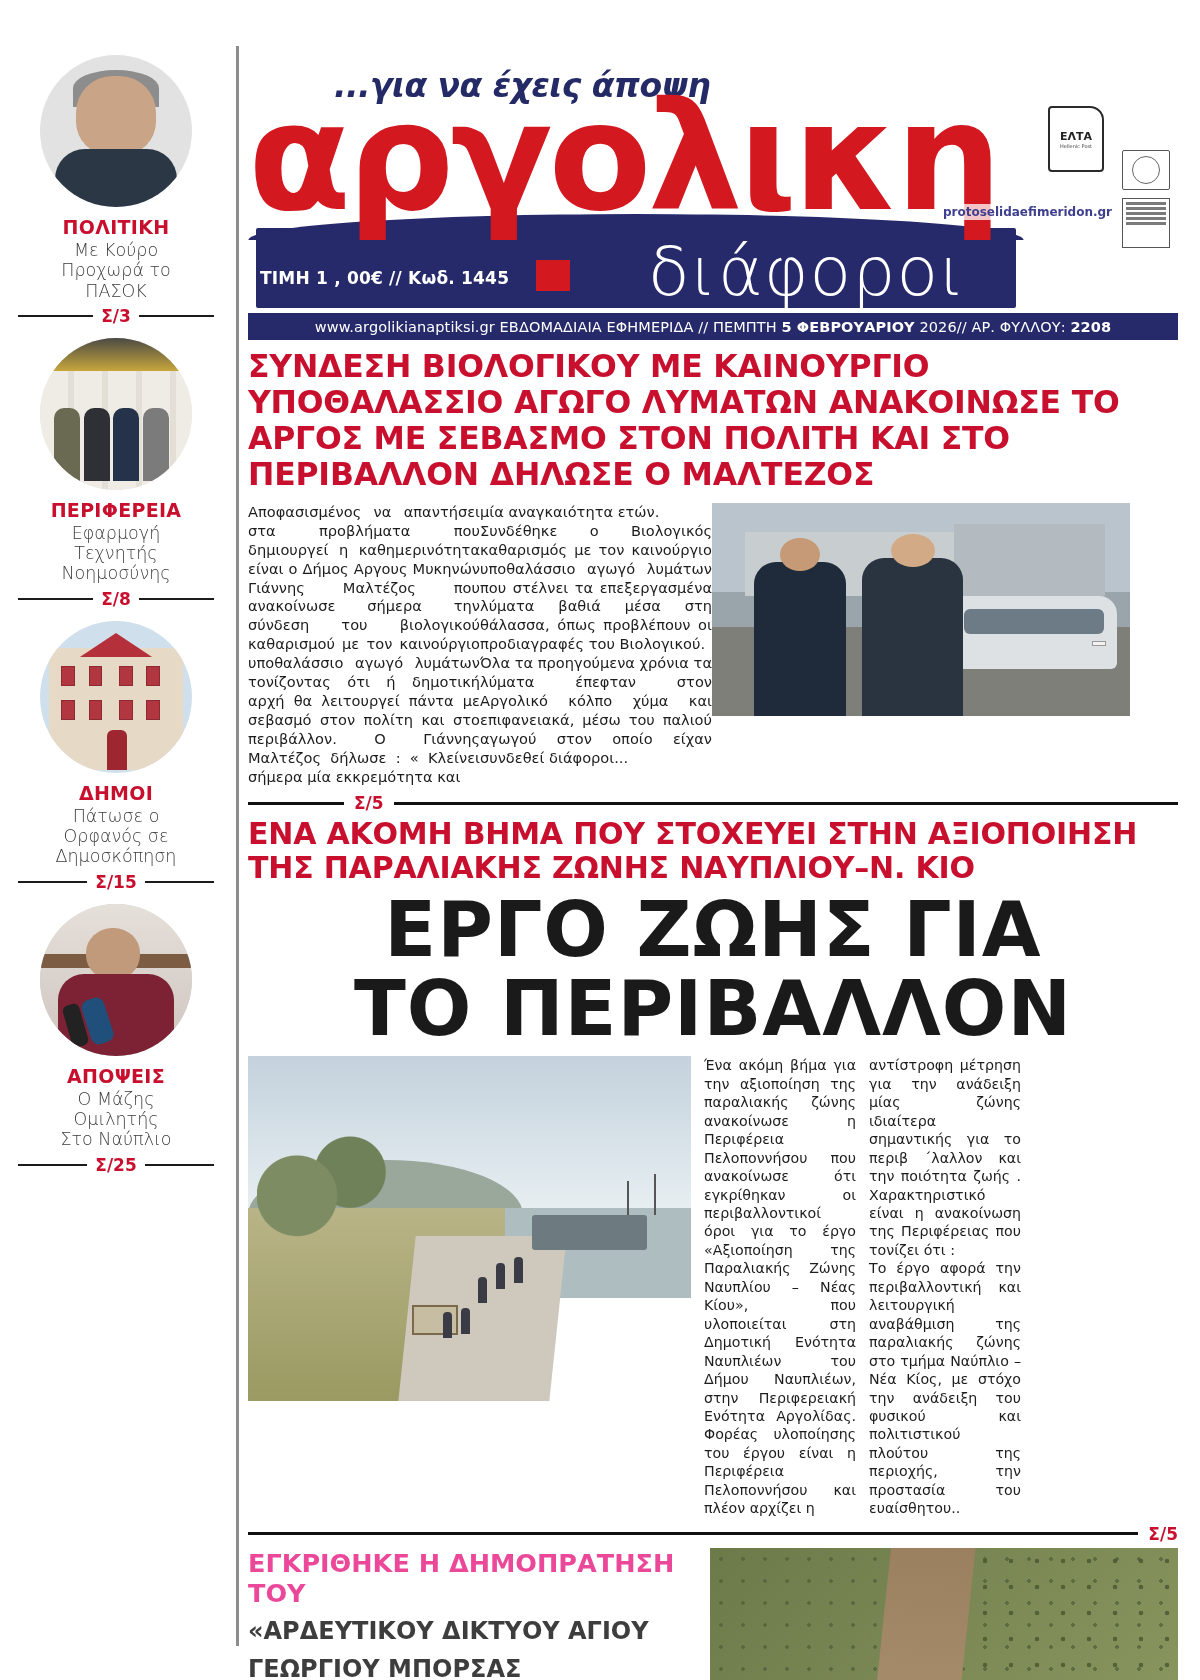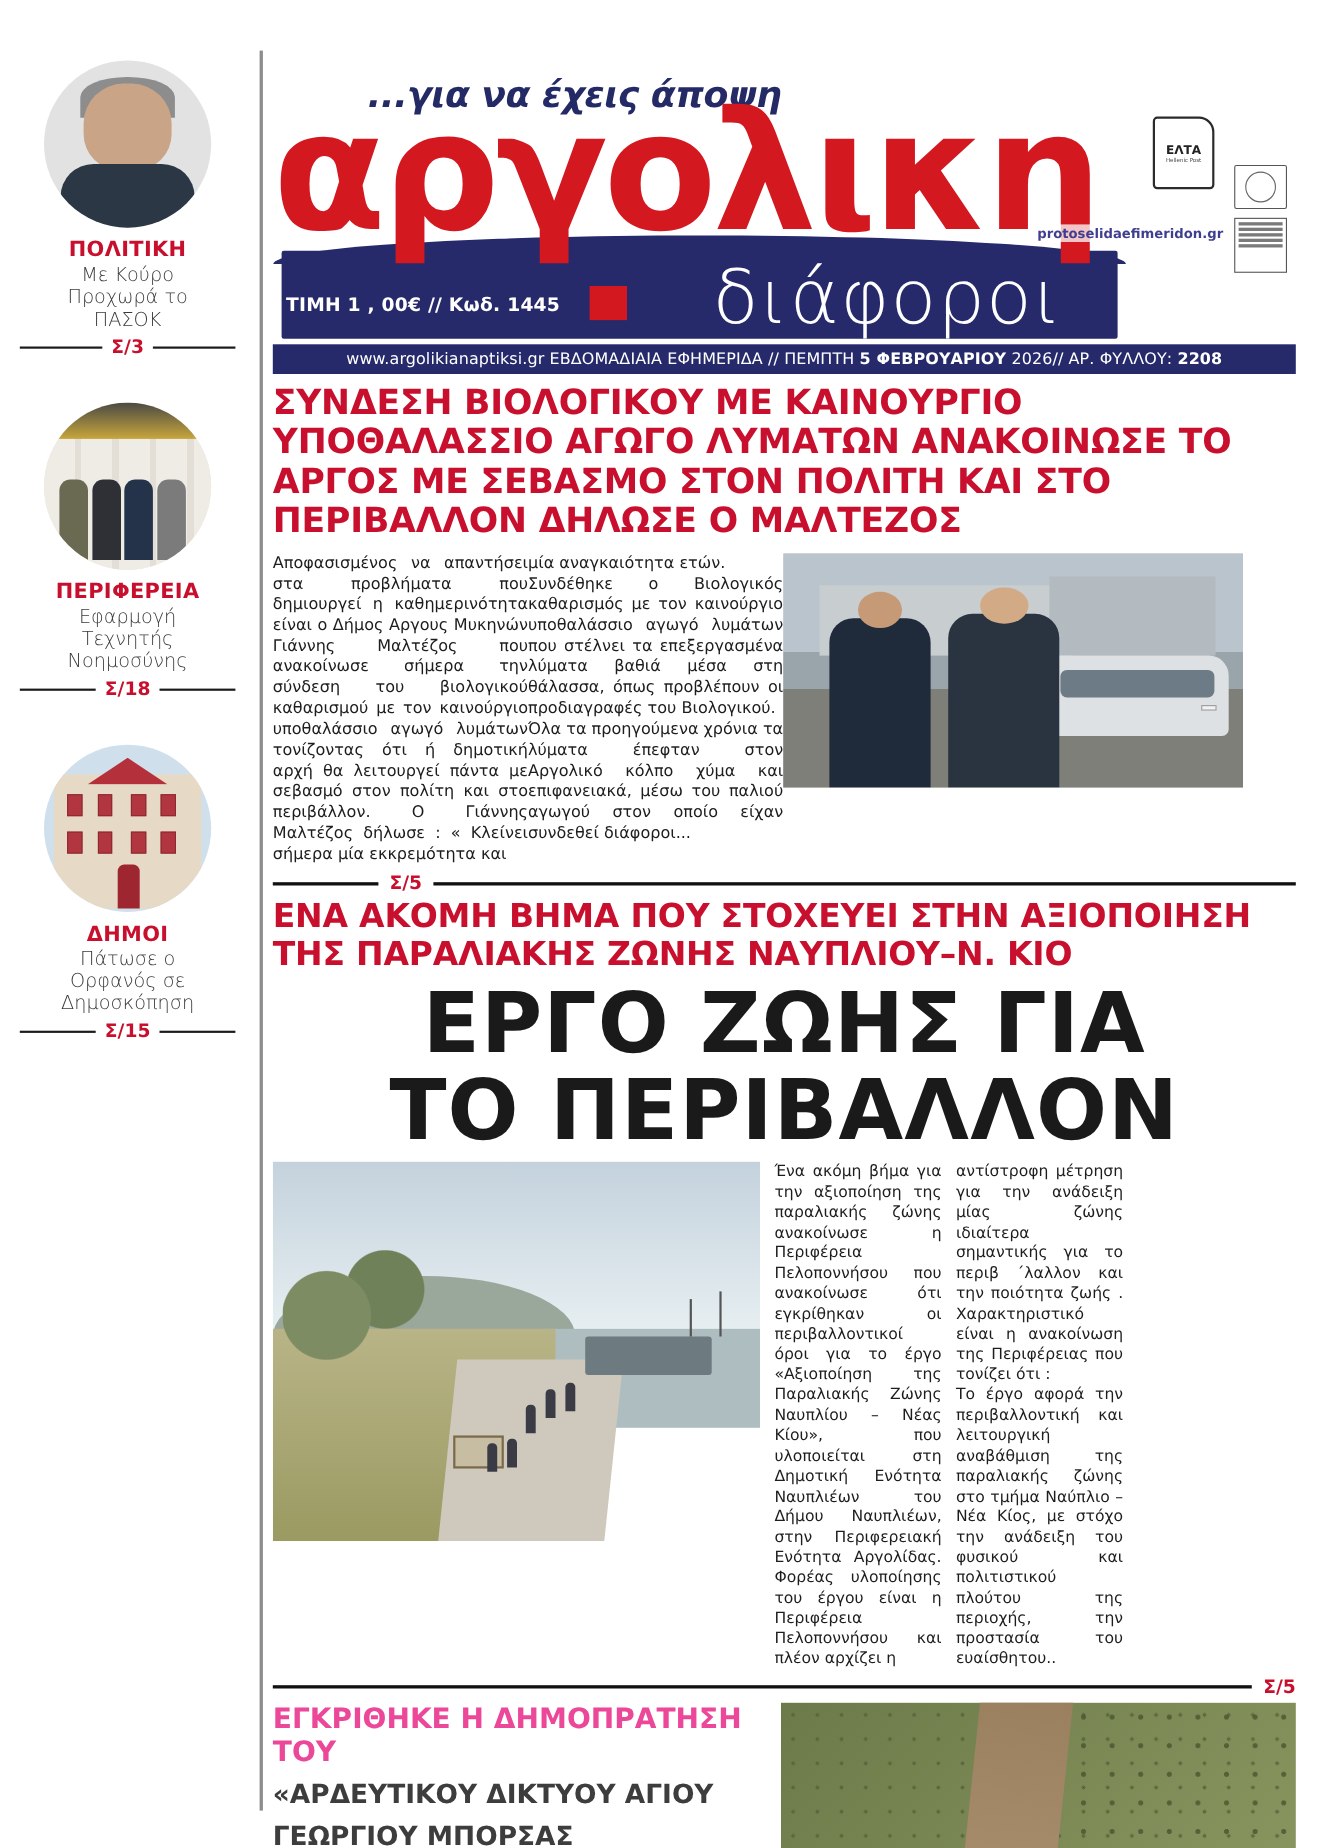--- a/index.html
+++ b/index.html
@@ -9,21 +9,21 @@
     font-family: "DejaVu Sans", "Liberation Sans", sans-serif;
     overflow: hidden;
   }
   .page { position: relative; width: 1200px; height: 1680px; background: #fff; }
 
   
   .sidebar {
     position: absolute; left: 0; top: 0;
     width: 232px; height: 1680px;
     padding: 55px 18px 0 18px;
-    display: flex; flex-direction: column; align-items: center; gap: 28px;
+    display: flex; flex-direction: column; align-items: center;
   }
   .side-item { width: 100%; display: flex; flex-direction: column; align-items: center; }
   .side-photo {
     width: 152px; height: 152px; border-radius: 50%;
     overflow: hidden; position: relative; background: #dcdcdc;
     flex: none;
   }
   .side-cat {
     color: #c8102e; font-weight: bold; font-size: 19px;
     letter-spacing: .3px; margin-top: 9px; text-align: center;
@@ -255,21 +255,21 @@
           <div class="g b"></div>
           <div class="g c"></div>
           <div class="g d"></div>
       </div>
       <div class="side-cat">ΠΕΡΙΦΕΡΕΙΑ</div>
       <div class="side-sub" style="white-space:pre-line">Εφαρμογή
 Τεχνητής
 Νοημοσύνης</div>
       <div class="side-page-wrap">
         <div class="side-rule"></div>
-        <div class="side-page">Σ/18</div>
+        <div class="side-page">Σ/8</div>
         <div class="side-rule"></div>
       </div>
     </div>
 
     <div class="side-item">
       <div class="side-photo sp-dimoi">
         <div class="bld"></div>
           <div class="roof"></div>
         <div class="w" style="left:14%;top:30%"></div>
           <div class="w" style="left:32%;top:30%"></div>
@@ -285,20 +285,39 @@
       <div class="side-sub" style="white-space:pre-line">Πάτωσε ο
 Ορφανός σε
 Δημοσκόπηση</div>
       <div class="side-page-wrap">
         <div class="side-rule"></div>
         <div class="side-page">Σ/15</div>
         <div class="side-rule"></div>
       </div>
     </div>
 
+    <div class="side-item">
+      <div class="side-photo sp-apopseis">
+        <div class="wallx"></div>
+          <div class="beam"></div>
+        <div class="head"></div>
+          <div class="body"></div>
+          <div class="mic2"></div>
+          <div class="mic"></div>
+      </div>
+      <div class="side-cat">ΑΠΟΨΕΙΣ</div>
+      <div class="side-sub" style="white-space:pre-line">Ο Μάζης
+Ομιλητής
+Στο Ναύπλιο</div>
+      <div class="side-page-wrap">
+        <div class="side-rule"></div>
+        <div class="side-page">Σ/25</div>
+        <div class="side-rule"></div>
+      </div>
+    </div>
 
 
   </div>
 
   <div class="vdivider"></div>
 
   <div class="main">
 
     <div class="masthead">
       <div class="logo-bluebar"></div>

